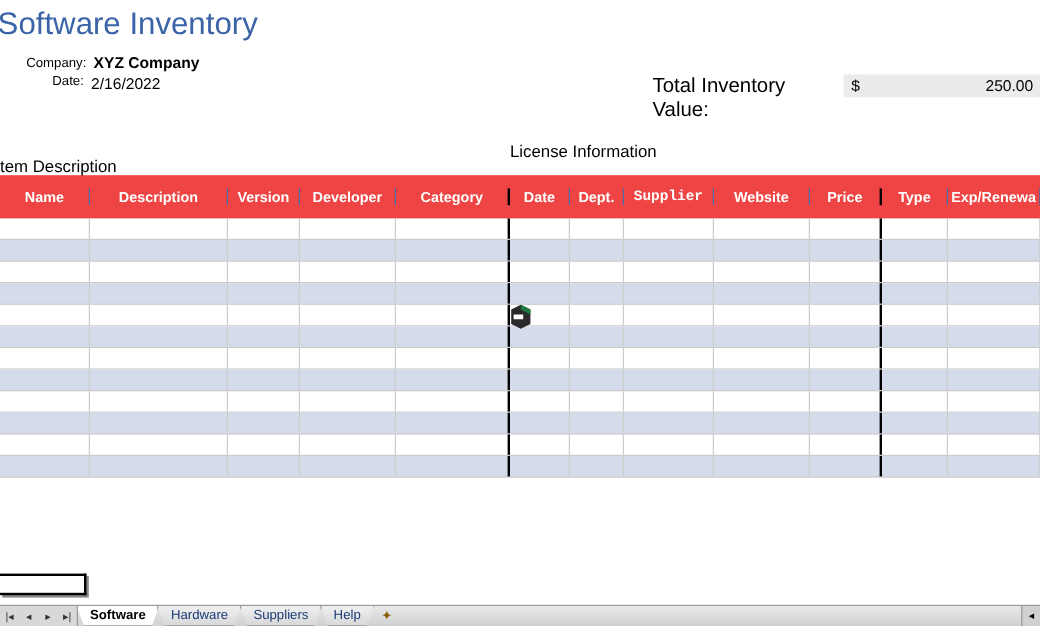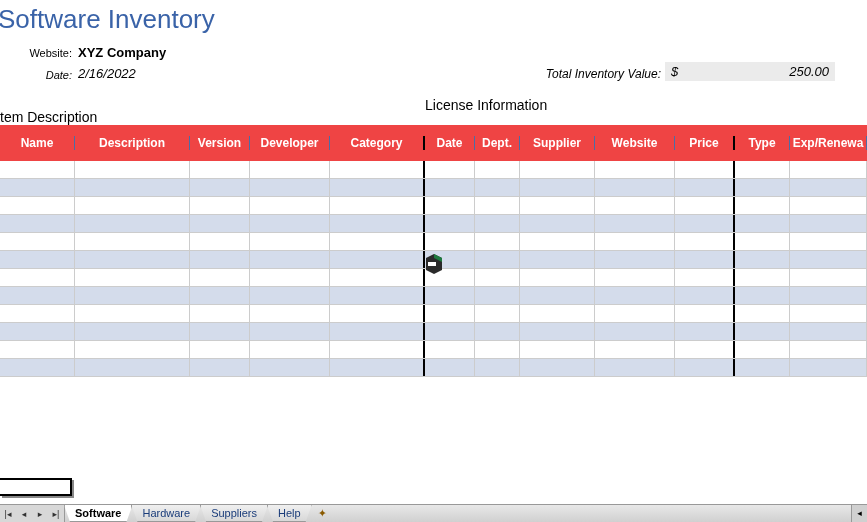--- a/index.html
+++ b/index.html
@@ -30,26 +30,25 @@
     font-size: 11px;
     padding-right: 4px;
   }
   .meta-value {
     font-size: 13px;
     font-weight: bold;
     padding-left: 2px;
   }
   .total-row {
     display: flex;
-    align-items: flex-end;
+    align-items: flex-start;
     padding-left: 20px;
-    font-style: italic;
   }
   .total-label {
-    font-size: 12px;
+    font-size: 17px;
     margin-left: 410px;
   }
   .total-box {
     background: #ebebeb;
     width: 170px;
     display: flex;
     justify-content: space-between;
     padding: 2px 6px;
     margin-left: 4px;
     font-size: 13px;
@@ -75,21 +74,21 @@
   .col-headers > div {
     border-right: 1px solid #4a6da7;
   }
   .c-name { width: 75px; }
   .c-desc { width: 115px; text-align: center; }
   .c-version { width: 60px; }
   .c-dev { width: 80px; }
   .c-cat { width: 95px; border-right: 2px solid #000 !important; }
   .c-date { width: 50px; }
   .c-dept { width: 45px; }
-  .c-supplier { width: 75px; }
+  .c-supplier { width: 75px; font-family: Liberation Mono, monospace; }
   .c-website { width: 80px; }
   .c-price { width: 60px; border-right: 2px solid #000 !important; }
   .c-type { width: 55px; }
   .c-exp { width: 77px; }
   .data-rows { }
   .data-row {
     display: flex;
     height: 18px;
     border-bottom: 1px solid #ccc;
   }
@@ -174,21 +173,21 @@
     height: 32px;
     pointer-events: none;
   }
 </style>
 </head>
 <body>
 
 <div class="title">Software Inventory</div>
 
 <div class="meta-row">
-  <div class="meta-label">Website:</div>
+  <div class="meta-label">Company:</div>
   <div class="meta-value">XYZ Company</div>
 </div>
 
 <div class="total-row">
   <div class="meta-label" style="width:56px">Date:</div>
   <div class="meta-value" style="font-weight:normal">2/16/2022</div>
   <div class="total-label">Total Inventory Value:</div>
   <div class="total-box">
     <span>$</span>
     <span>250.00</span>

